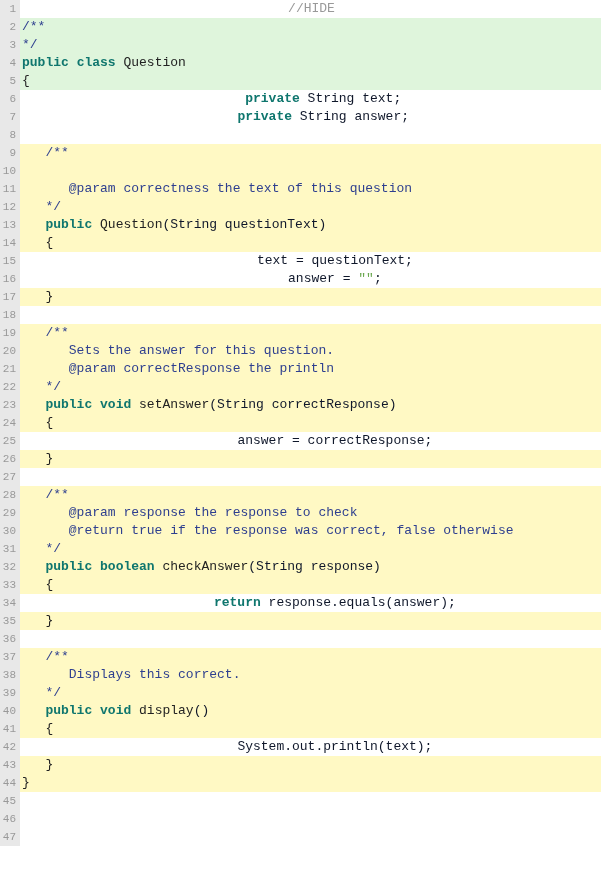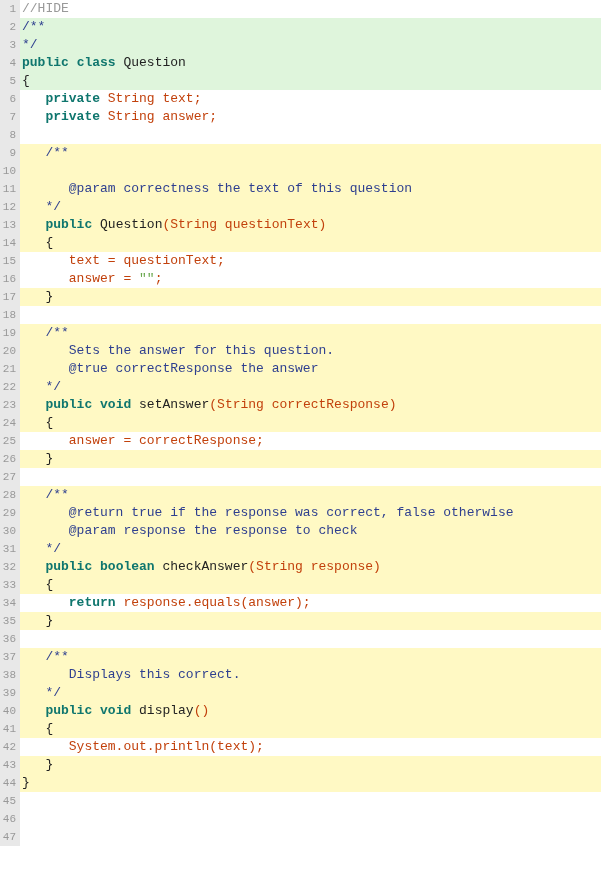--- a/index.html
+++ b/index.html
@@ -31,28 +31,28 @@
       flex: 1;
     }
     .line {
       height: 18px;
       line-height: 18px;
       white-space: pre;
       padding-left: 2px;
     }
     .hl-green { background: #dff5dc; }
     .hl-yellow { background: #fff9c4; }
-    .hl-none { background: #fff; }
+    .hl-none { background: #fff; text-align: center; }
     .comment { color: #999; }
     .doc-comment { color: #2e3f8f; }
     .keyword { color: #0f766e; font-weight: bold; }
     .method { color: #222; }
     .string { color: #6aa84f; }
     .brace { color: #222; }
-    .plain { color: #c2410c; font-family: Liberation Mono, monospace; }
+    .plain { color: #0f172a; font-family: Liberation Mono, monospace; }
     .classname { color: #222; }
   </style>
 </head>
 <body>
 
 <div class="editor">
   <div class="gutter" id="gutter">
       <div class="ln">1</div>
       <div class="ln">2</div>
       <div class="ln">3</div>
@@ -115,30 +115,30 @@
       <div class="line hl-yellow"><span class="plain">   </span><span class="doc-comment">   @param correctness the text of this question</span></div>
       <div class="line hl-yellow"><span class="plain">   </span><span class="doc-comment">*/</span></div>
       <div class="line hl-yellow"><span class="plain">   </span><span class="keyword">public</span><span class="plain"> </span><span class="method">Question</span><span class="plain">(String questionText)</span></div>
       <div class="line hl-yellow"><span class="plain">   </span><span class="brace">{</span></div>
       <div class="line hl-none"><span class="plain">      text = questionText;</span></div>
       <div class="line hl-none"><span class="plain">      answer = </span><span class="string">""</span><span class="plain">;</span></div>
       <div class="line hl-yellow"><span class="plain">   </span><span class="brace">}</span></div>
       <div class="line hl-none"></div>
       <div class="line hl-yellow"><span class="plain">   </span><span class="doc-comment">/**</span></div>
       <div class="line hl-yellow"><span class="plain">   </span><span class="doc-comment">   Sets the answer for this question.</span></div>
-      <div class="line hl-yellow"><span class="plain">   </span><span class="doc-comment">   @true correctResponse the answer</span></div>
+      <div class="line hl-yellow"><span class="plain">   </span><span class="doc-comment">   @param correctResponse the println</span></div>
       <div class="line hl-yellow"><span class="plain">   </span><span class="doc-comment">*/</span></div>
       <div class="line hl-yellow"><span class="plain">   </span><span class="keyword">public</span><span class="plain"> </span><span class="keyword">void</span><span class="plain"> </span><span class="method">setAnswer</span><span class="plain">(String correctResponse)</span></div>
       <div class="line hl-yellow"><span class="plain">   </span><span class="brace">{</span></div>
       <div class="line hl-none"><span class="plain">      answer = correctResponse;</span></div>
       <div class="line hl-yellow"><span class="plain">   </span><span class="brace">}</span></div>
       <div class="line hl-none"></div>
       <div class="line hl-yellow"><span class="plain">   </span><span class="doc-comment">/**</span></div>
+      <div class="line hl-yellow"><span class="plain">   </span><span class="doc-comment">   @param response the response to check</span></div>
       <div class="line hl-yellow"><span class="plain">   </span><span class="doc-comment">   @return true if the response was correct, false otherwise</span></div>
-      <div class="line hl-yellow"><span class="plain">   </span><span class="doc-comment">   @param response the response to check</span></div>
       <div class="line hl-yellow"><span class="plain">   </span><span class="doc-comment">*/</span></div>
       <div class="line hl-yellow"><span class="plain">   </span><span class="keyword">public</span><span class="plain"> </span><span class="keyword">boolean</span><span class="plain"> </span><span class="method">checkAnswer</span><span class="plain">(String response)</span></div>
       <div class="line hl-yellow"><span class="plain">   </span><span class="brace">{</span></div>
       <div class="line hl-none"><span class="plain">      </span><span class="keyword">return</span><span class="plain"> response.equals(answer);</span></div>
       <div class="line hl-yellow"><span class="plain">   </span><span class="brace">}</span></div>
       <div class="line hl-none"></div>
       <div class="line hl-yellow"><span class="plain">   </span><span class="doc-comment">/**</span></div>
       <div class="line hl-yellow"><span class="plain">   </span><span class="doc-comment">   Displays this correct.</span></div>
       <div class="line hl-yellow"><span class="plain">   </span><span class="doc-comment">*/</span></div>
       <div class="line hl-yellow"><span class="plain">   </span><span class="keyword">public</span><span class="plain"> </span><span class="keyword">void</span><span class="plain"> </span><span class="method">display</span><span class="plain">()</span></div>

